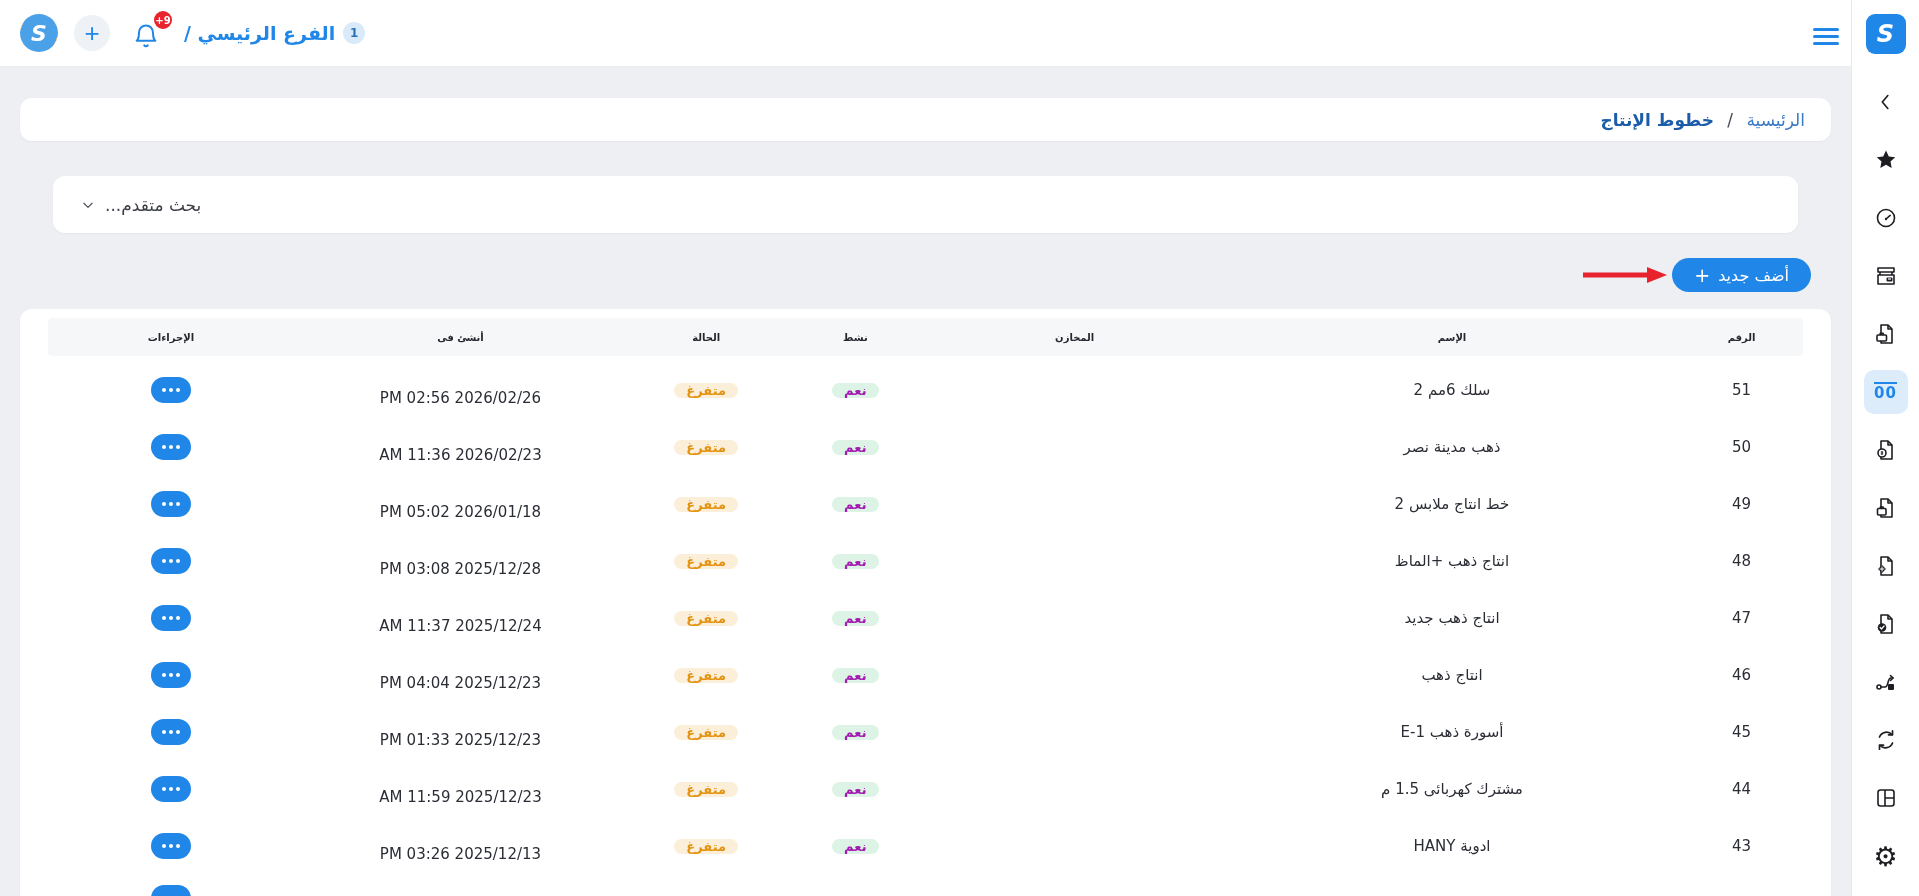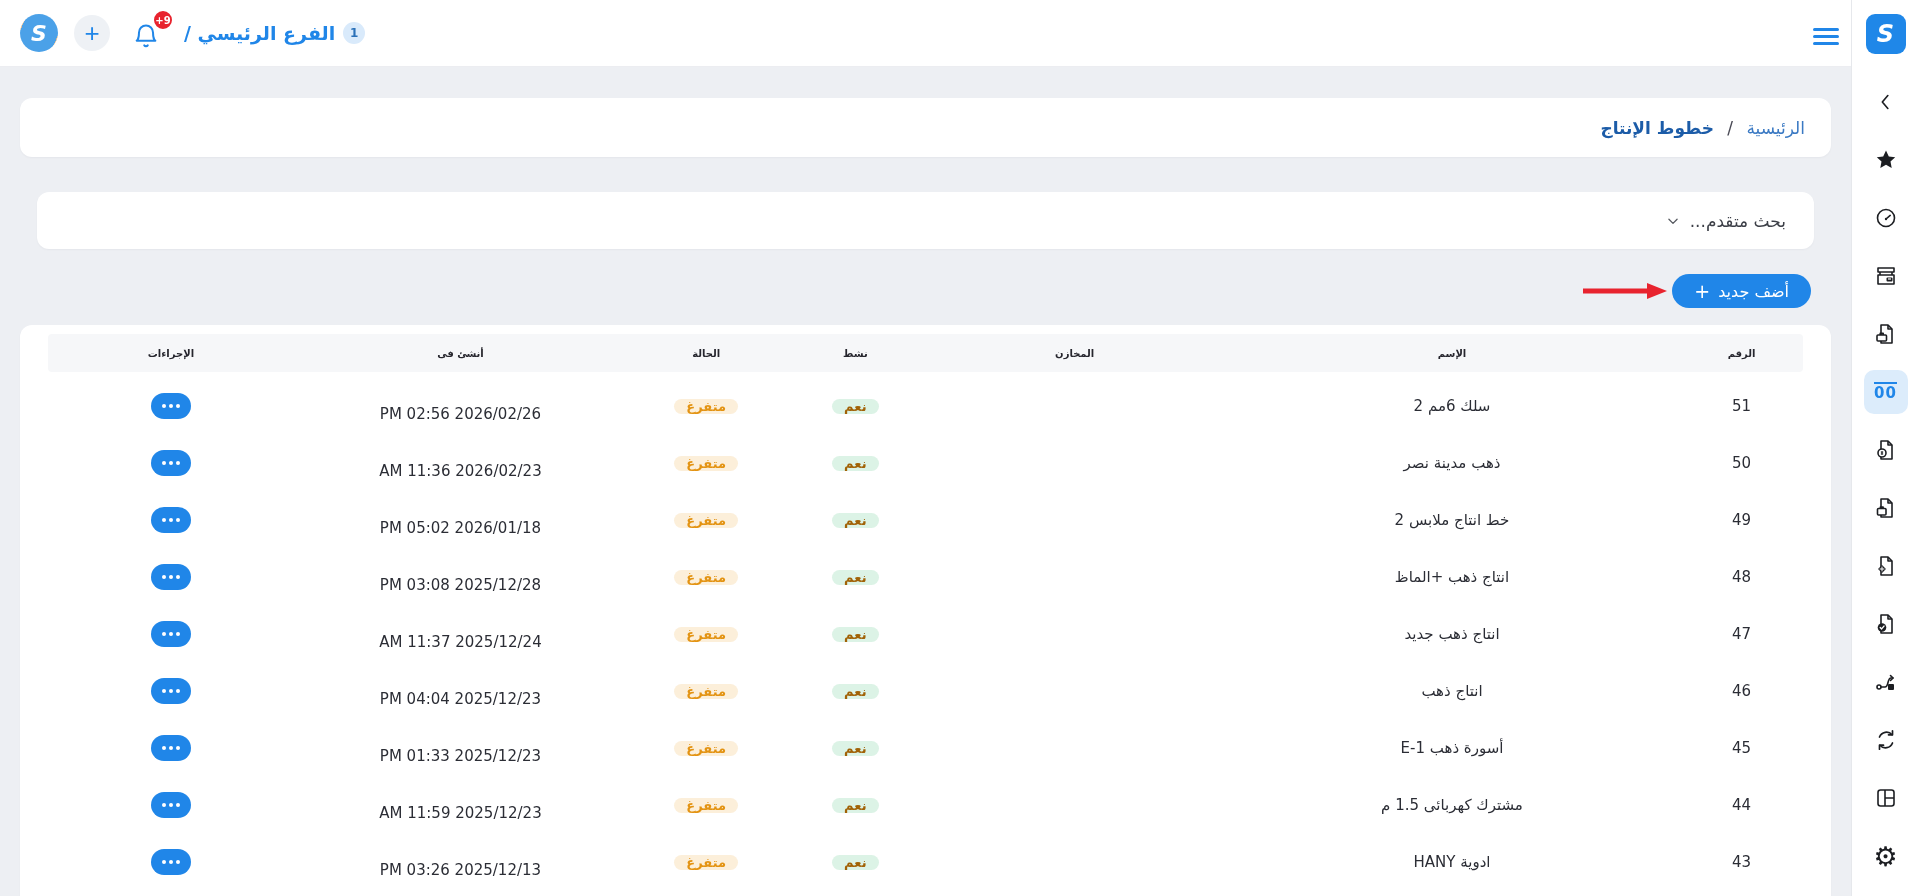--- a/index.html
+++ b/index.html
@@ -38,49 +38,49 @@
     justify-content:center; color:#1c1e22; cursor:pointer; }
   .side-item.active { background:#dcecfb; }
   .prod-glyph { font-size:15px; font-weight:bold; color:#2086e8; letter-spacing:1px;
     border-top:2px solid #2086e8; padding-top:1px; line-height:1.1; }
   .gear-glyph { font-size:27px; line-height:1; }
 
   
   .main { position:absolute; top:67px; left:0; right:68px; bottom:0; background:#edeff3; overflow:hidden; }
   .card { background:#fff; border-radius:12px; box-shadow:0 1px 2px rgba(20,30,60,.04); }
 
-  .crumb-card { margin:31px 20px 8px; height:59px; display:flex; align-items:center;
+  .crumb-card { margin:31px 20px 8px; height:43px; display:flex; align-items:center;
     justify-content:flex-end; padding:0 26px; }
   .crumb { direction:rtl; font-size:17px; }
   .crumb-home { color:#3a79c3; cursor:pointer; }
   .crumb-sep { color:#4a4a55; margin:0 8px; }
   .crumb-current { color:#1c5ca8; font-weight:bold; }
 
-  .search-card { margin:35px 37px 0; height:57px; display:flex; align-items:center;
-    justify-content:flex-end; padding:0 28px; cursor:pointer; }
+  .search-card { margin:35px 53px 0; height:57px; display:flex; align-items:center;
+    justify-content:flex-start; padding:0 28px; cursor:pointer; }
   .search-label { direction:rtl; display:flex; align-items:center; gap:10px;
     color:#3c3f47; font-size:17px; }
 
   .add-row { position:relative; height:34px; margin:25px 40px 0; }
   .add-btn { position:absolute; right:0; top:0; height:34px; padding:0 22px; border:none; cursor:pointer;
     background:#2086e8; color:#fff; border-radius:17px; font-size:16px;
     font-family:"DejaVu Sans", sans-serif; display:flex; align-items:center; gap:8px; }
   .add-btn .plus { font-size:19px; line-height:1; }
   .annot-arrow { position:absolute; right:142px; top:8px; width:88px; height:18px; }
 
   .table-card { margin:17px 20px 0; height:600px; padding:9px 28px 0; border-radius:12px 12px 0 0; }
   .grid { direction:rtl; display:grid; grid-template-columns:7% 26% 17% 8% 9% 19% 14%;
     align-items:center; }
   .ghead { height:38px; background:#f6f7f9; border-radius:4px; margin-bottom:14px; }
   .ghead > div { text-align:center; font-weight:bold; font-size:10px; color:#26262e; }
   .grow { height:40px; background:#fff; margin-bottom:17px; }
   .grow > div { text-align:center; font-size:15px; color:#2b2d35; }
   .cell-date { direction:ltr;margin-top:16px; }
   .badge { display:inline-block; padding:0 12px; border-radius:12px; font-size:13px; font-weight:bold; }
-  .badge-green { background:#dcf3e6; color:#a16207; }
+  .badge-green { background:#dcf3e6; color:#a21caf; }
   .badge-orange { background:#fcefda; color:#e39312; }
   .dots-btn { width:40px; height:26px; border-radius:13px; background:#2086e8; border:none; cursor:pointer;
     display:inline-flex; align-items:center; justify-content:center; gap:3px; }
   .dots-btn i { width:4px; height:4px; border-radius:50%; background:#fff; }
   .grow-partial { height:13px; overflow:hidden; align-items:start; margin-bottom:0; }
   .grow-partial .dots-btn { margin-top:2px; }
 
   svg { display:block; }
 </style>
 </head>

